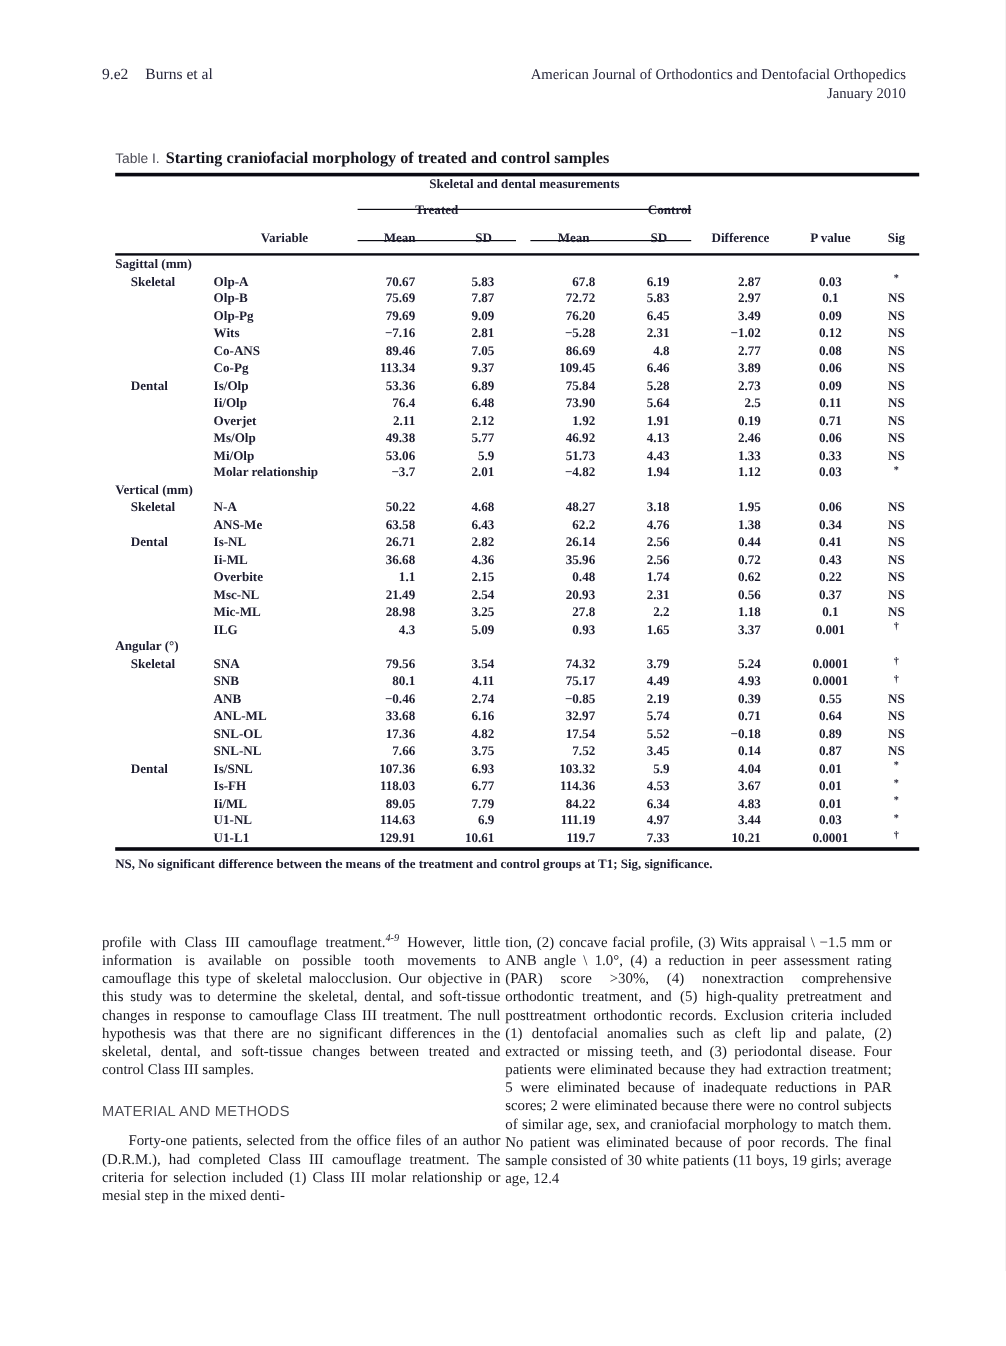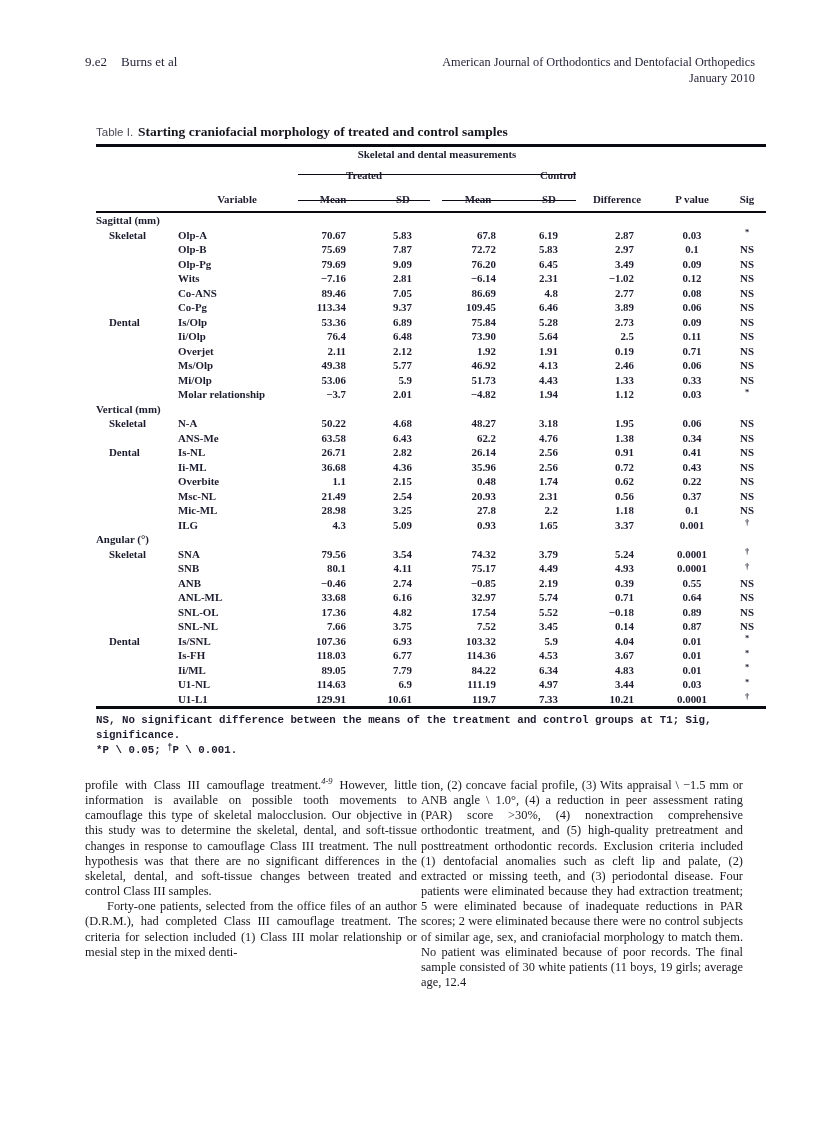--- a/index.html
+++ b/index.html
@@ -40,21 +40,21 @@
   .c-var{text-align:left;}
   .c-tm{text-align:right;padding-right:24px;}
   .c-ts{text-align:right;padding-right:24px;}
   .c-cm{text-align:right;padding-right:24px;}
   .c-cs{text-align:right;padding-right:20px;}
   .c-df{text-align:right;padding-right:22px;}
   .c-p{text-align:center;}
   .c-sig{text-align:center;}
   .sym{font-size:8.5px;position:relative;top:-3.5px;}
 
-  .footnotes{margin-top:4px;font-size:10.8px;line-height:15px;font-weight:700;color:#1d1d30;font-family:Liberation Mono, monospace;}
+  .footnotes{margin-top:4px;font-size:10.8px;line-height:15px;font-weight:700;color:#1d1d30;}
   .fn .sym2{font-size:8.5px;position:relative;top:-3px;}
 
   
   .bodycol{position:absolute;top:778px;font-size:12.4px;line-height:15.15px;text-align:justify;color:#17171f;}
   #leftcol{left:85px;width:332px;}
   #rightcol{left:421px;width:322px;}
   .para{margin:0;}
   .para.indent{text-indent:22px;}
   sup.ref{font-size:8.5px;line-height:0;font-style:italic;}
   .sechead{font-family:"Liberation Sans",sans-serif;font-size:12.2px;color:#4f4f57;
@@ -156,21 +156,21 @@
           <span class="cell c-p">0.09</span>
           <span class="cell c-sig"><span>NS</span><span class="sym"></span></span>
         </div>
 
         <div class="grid trow">
           <span class="cell c-sec"></span>
           <span class="cell c-grp"></span>
           <span class="cell c-var">Wits</span>
           <span class="cell c-tm">−7.16</span>
           <span class="cell c-ts">2.81</span>
-          <span class="cell c-cm">−6.14</span>
+          <span class="cell c-cm">−5.28</span>
           <span class="cell c-cs">2.31</span>
           <span class="cell c-df">−1.02</span>
           <span class="cell c-p">0.12</span>
           <span class="cell c-sig"><span>NS</span><span class="sym"></span></span>
         </div>
 
         <div class="grid trow">
           <span class="cell c-sec"></span>
           <span class="cell c-grp"></span>
           <span class="cell c-var">Co-ANS</span>
@@ -314,21 +314,21 @@
         </div>
 
         <div class="grid trow">
           <span class="cell c-sec"></span>
           <span class="cell c-grp">Dental</span>
           <span class="cell c-var">Is-NL</span>
           <span class="cell c-tm">26.71</span>
           <span class="cell c-ts">2.82</span>
           <span class="cell c-cm">26.14</span>
           <span class="cell c-cs">2.56</span>
-          <span class="cell c-df">0.91</span>
+          <span class="cell c-df">0.44</span>
           <span class="cell c-p">0.41</span>
           <span class="cell c-sig"><span>NS</span><span class="sym"></span></span>
         </div>
 
         <div class="grid trow">
           <span class="cell c-sec"></span>
           <span class="cell c-grp"></span>
           <span class="cell c-var">Ii-ML</span>
           <span class="cell c-tm">36.68</span>
           <span class="cell c-ts">4.36</span>
@@ -545,30 +545,28 @@
           <span class="cell c-df">10.21</span>
           <span class="cell c-p">0.0001</span>
           <span class="cell c-sig"><span></span><span class="sym">†</span></span>
         </div>
       </div>
 
     <div class="rule rule-bot"></div>
 
     <div class="footnotes">
       <div class="fn">NS, No significant difference between the means of the treatment and control groups at T1; Sig, significance.</div>
-      <div class="fn">
-        <span>*P \ 0.05; </span><span class="sym2">†</span><span>P \ 0.001.</span>
-      </div>
     </div>
   </div>
 
   <div id="leftcol" class="bodycol">
     <p class="para">
       <span>profile with Class III camouflage treatment.</span><sup class="ref">4-9</sup><span> However, little information is available on possible tooth movements to camouflage this type of skeletal malocclusion. Our objective in this study was to determine the skeletal, dental, and soft-tissue changes in response to camouflage Class III treatment. The null hypothesis was that there are no significant differences in the skeletal, dental, and soft-tissue changes between treated and control Class III samples.</span>
     </p>
+    <div class="sechead">MATERIAL AND METHODS</div>
     <p class="para indent">Forty-one patients, selected from the office files of an author (D.R.M.), had completed Class III camouflage treatment. The criteria for selection included (1) Class III molar relationship or mesial step in the mixed denti-</p>
   </div>
 
   <div id="rightcol" class="bodycol">
     <p class="para">tion, (2) concave facial profile, (3) Wits appraisal \ −1.5 mm or ANB angle \ 1.0°, (4) a reduction in peer assessment rating (PAR) score &gt;30%, (4) nonextraction comprehensive orthodontic treatment, and (5) high-quality pretreatment and posttreatment orthodontic records. Exclusion criteria included (1) dentofacial anomalies such as cleft lip and palate, (2) extracted or missing teeth, and (3) periodontal disease. Four patients were eliminated because they had extraction treatment; 5 were eliminated because of inadequate reductions in PAR scores; 2 were eliminated because there were no control subjects of similar age, sex, and craniofacial morphology to match them. No patient was eliminated because of poor records. The final sample consisted of 30 white patients (11 boys, 19 girls; average age, 12.4</p>
   </div>
 
 </div>
 
 </body></html>

